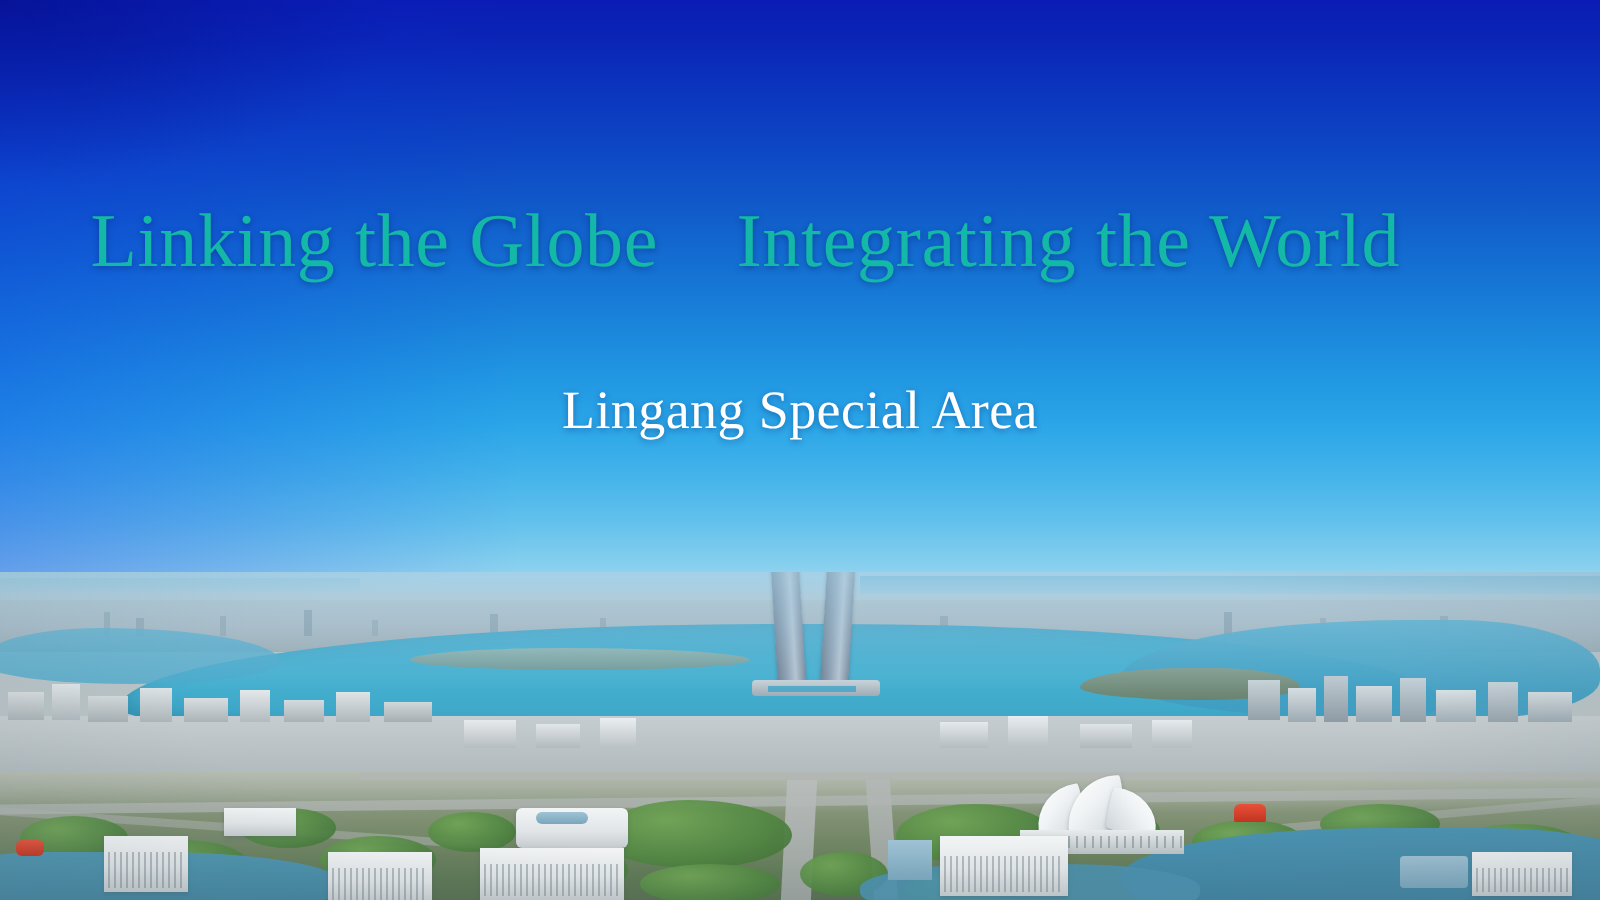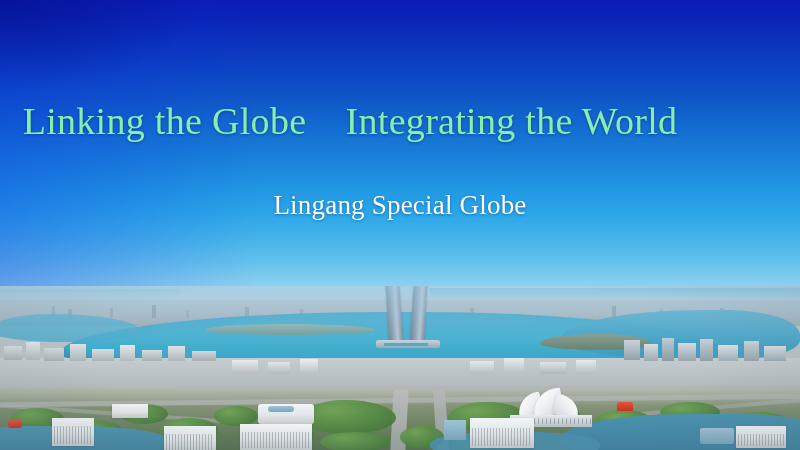--- a/index.html
+++ b/index.html
@@ -48,22 +48,22 @@
     left: 0; top: 0;
     width: 200px; height: 90px;
     background: radial-gradient(ellipse at 0% 0%, rgba(4,10,120,0.55), rgba(4,10,120,0) 72%);
   }
 
   
   .title-main {
     position: absolute;
     left: 0; top: 99px;
     width: 700px;
-    text-align: center;
-    color: #86efac;
+    text-align: right;
+    color: #14b8a6;
     font-size: 38px;
     line-height: 44px;
     letter-spacing: 0.3px;
     white-space: pre;
     text-shadow: 0 1px 3px rgba(0,30,110,0.45);
   }
   .title-sub {
     position: absolute;
     left: 0; top: 189px;
     width: 800px;
@@ -361,21 +361,21 @@
 </head>
 <body>
 
 <div id="stage">
 
   <div class="sky"></div>
   <div class="sky-left-tint"></div>
   <div class="sky-corner-dark"></div>
 
   <div class="title-main">Linking the Globe    Integrating the World</div>
-  <div class="title-sub">Lingang Special Globe</div>
+  <div class="title-sub">Lingang Special Area</div>
 
   <div class="city">
 
     <div class="haze"></div>
     <div class="far-sea"></div>
     <div class="far-sea2"></div>
     <div class="farcity"></div>
 
     <div class="blk" style="left:52px;  top:20px; width:3px; height:12px; background:#93a3ac;"></div>
     <div class="blk" style="left:68px;  top:23px; width:4px; height:9px;  background:#8fa0aa;"></div>

